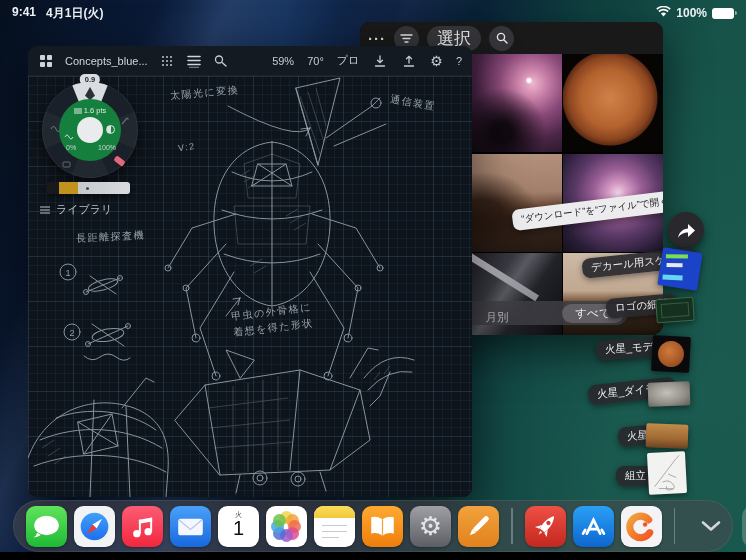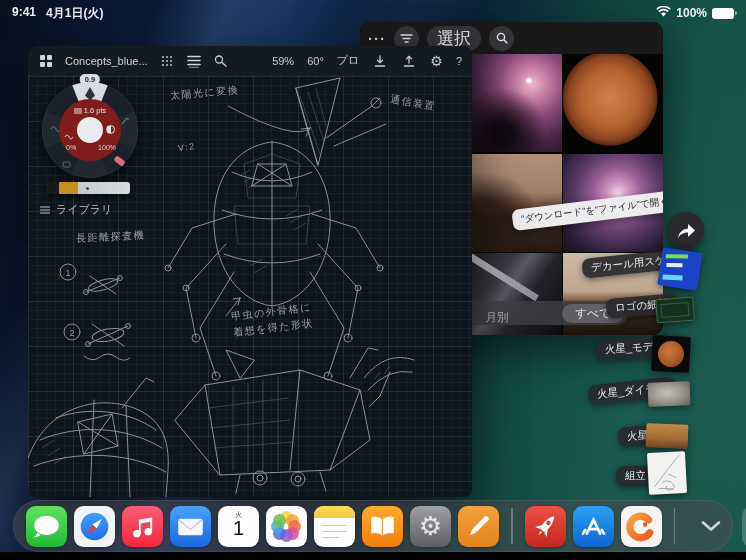--- a/index.html
+++ b/index.html
@@ -95,21 +95,21 @@
     background:conic-gradient(from -22.5deg,#212830 0 45deg,#1a2029 0 90deg,#212830 0 135deg,#1a2029 0 180deg,#212830 0 225deg,#1a2029 0 270deg,#212830 0 315deg,#1a2029 0 360deg);
     box-shadow:0 5px 14px rgba(0,0,0,.55); border:1px solid rgba(255,255,255,.05); }
   .wheel-wedge { position:absolute; inset:0; border-radius:50%;
     clip-path:polygon(50% 50%, 27% -8%, 73% -8%); background:#d9dce0; }
   .nib { position:absolute; left:43px; top:5px; width:10px; height:13px; background:#2b3138;
     clip-path:polygon(50% 0, 100% 68%, 50% 100%, 0 68%); }
   .wheel-badge { position:absolute; top:-8px; left:50%; transform:translateX(-50%);
     background:#d9dce0; color:#22262b; font-size:7.5px; font-weight:bold; padding:1px 5px;
     border-radius:5px; }
   .wheel-inner { position:absolute; left:17px; top:17px; width:62px; height:62px; border-radius:50%;
-    background:#7f1d1d; }
+    background:#15803d; }
   .wheel-center { position:absolute; left:18px; top:18px; width:26px; height:26px; border-radius:50%;
     background:#e9ebed; }
   .wi-size { position:absolute; top:7px; width:100%; text-align:center; color:#e2e6e9; font-size:7.5px; }
   .wi-min { position:absolute; left:7px; bottom:10px; color:#cfd4d9; font-size:7px; }
   .wi-max { position:absolute; right:5px; bottom:10px; color:#cfd4d9; font-size:7px; }
   .wi-moon { position:absolute; right:6px; top:26px; width:9px; height:9px; border-radius:50%;
     border:1px solid #dfe3e6; background:linear-gradient(90deg,#dfe3e6 50%,transparent 50%); }
   .wi-wave { position:absolute; left:5px; top:27px; opacity:.9; }
   .eraser { position:absolute; right:13px; bottom:14px; width:11px; height:6px; border-radius:2px;
     background:#e2697d; transform:rotate(38deg); }
@@ -272,21 +272,21 @@
           </svg>
       </span>
       <span class="tb-ico">
         <svg width="13" height="13" viewBox="0 0 13 13">
             <circle cx="5" cy="5.5" r="3.5" stroke="#c6ccd2" stroke-width="1.3" fill="none"></circle>
             <line x1="8" y1="8.5" x2="12" y2="12" stroke="#c6ccd2" stroke-width="1.4" stroke-linecap="round"></line>
           </svg>
       </span>
       <span class="c-right">
         <span>59%</span>
-        <span>60°</span>
+        <span>70°</span>
         <span>プロ</span>
         <span class="tb-ico">
           <svg width="14" height="14" viewBox="0 0 14 14">
               <g stroke="#c6ccd2" stroke-width="1.3" fill="none" stroke-linecap="round">
                 <path d="M7 2 v6.5 M4.5 6.2 L7 8.7 L9.5 6.2"></path>
                 <path d="M2.5 12 h9"></path>
               </g>
             </svg>
         </span>
         <span class="tb-ico">

